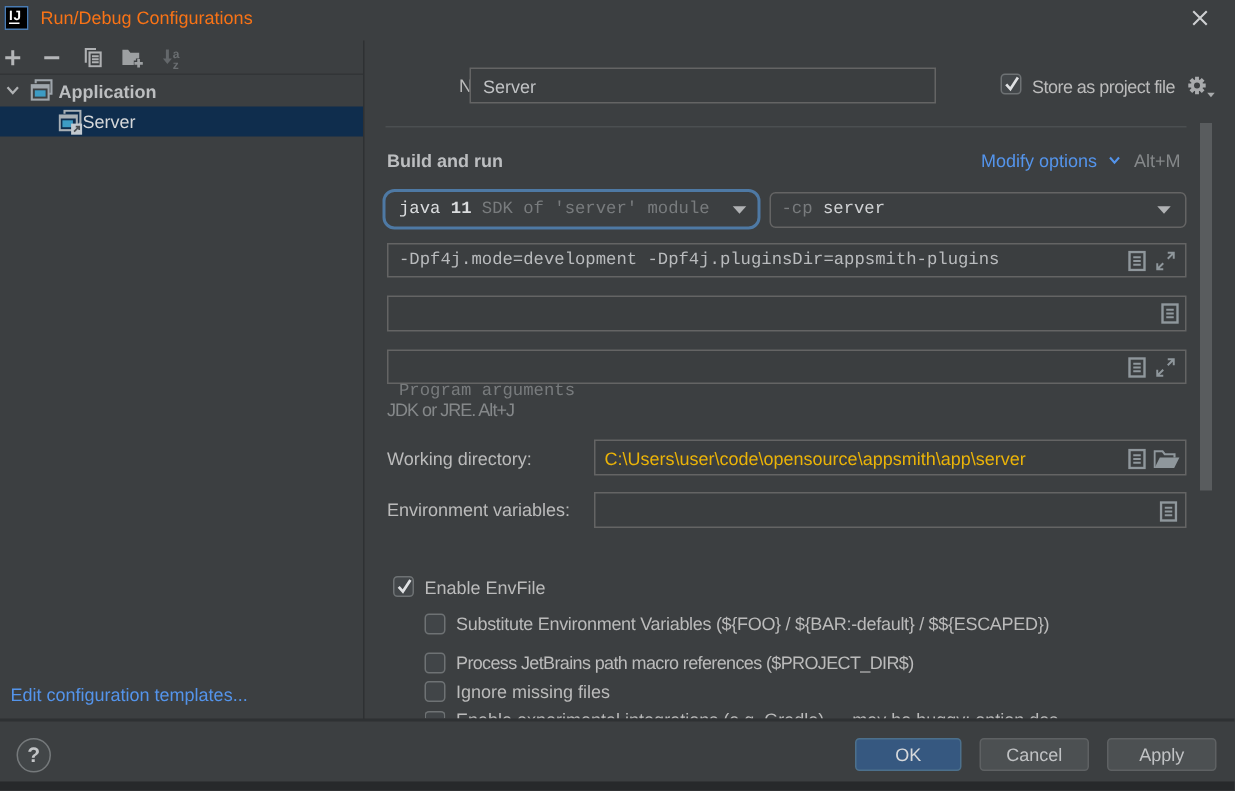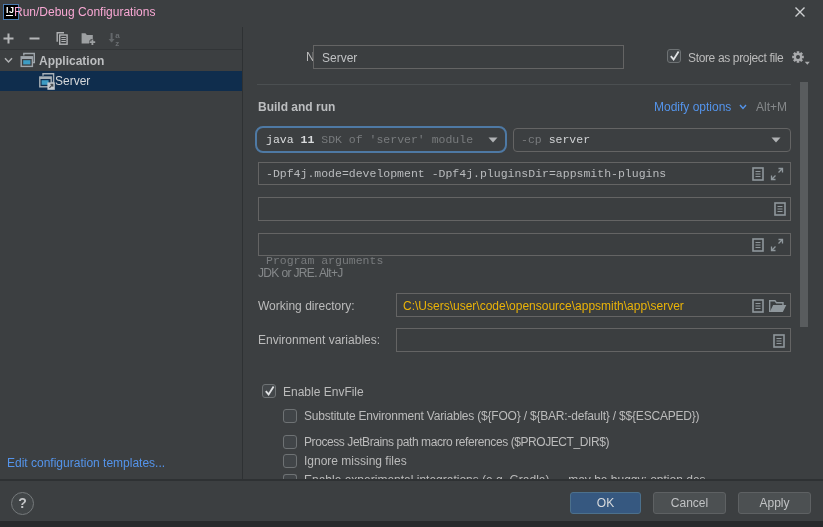--- a/index.html
+++ b/index.html
@@ -13,21 +13,21 @@
   .gray { color:#85888a; }
   .blue { color:#5494eb; }
 </style>
 </head>
 <body>
 <div id="win">
 
   <div class="abs" style="left:3px;top:4px;width:16px;height:16px;background:#000;border:1px solid #4a7cb3;"></div>
   <div class="abs" style="left:6px;top:5px;width:12px;height:12px;color:#fff;font-size:9px;font-weight:bold;letter-spacing:0.5px;">IJ</div>
   <div class="abs" style="left:6px;top:14.5px;width:7px;height:1.8px;background:#fff;"></div>
-  <div class="lbl" style="left:14px;top:5px;color:#f9a8d4;">Run/Debug Configurations</div>
+  <div class="lbl" style="left:27px;top:5px;color:#f97316;">Run/Debug Configurations</div>
   <svg class="abs" style="left:794px;top:6px" width="12" height="12" viewBox="0 0 12 12">
       <path d="M1.5 1.5 L10.5 10.5 M10.5 1.5 L1.5 10.5" stroke="#ced0d2" stroke-width="1.4"></path>
     </svg>
 
   <div class="abs" style="left:242px;top:27px;width:1px;height:453px;background:#2e3133;"></div>
 
   <svg class="abs" style="left:3px;top:33px" width="11" height="11" viewBox="0 0 11 11">
       <path d="M5.5 0.5 V10.5 M0.5 5.5 H10.5" stroke="#b4b6b8" stroke-width="2"></path>
     </svg>
   <svg class="abs" style="left:29px;top:33px" width="11" height="11" viewBox="0 0 11 11">

